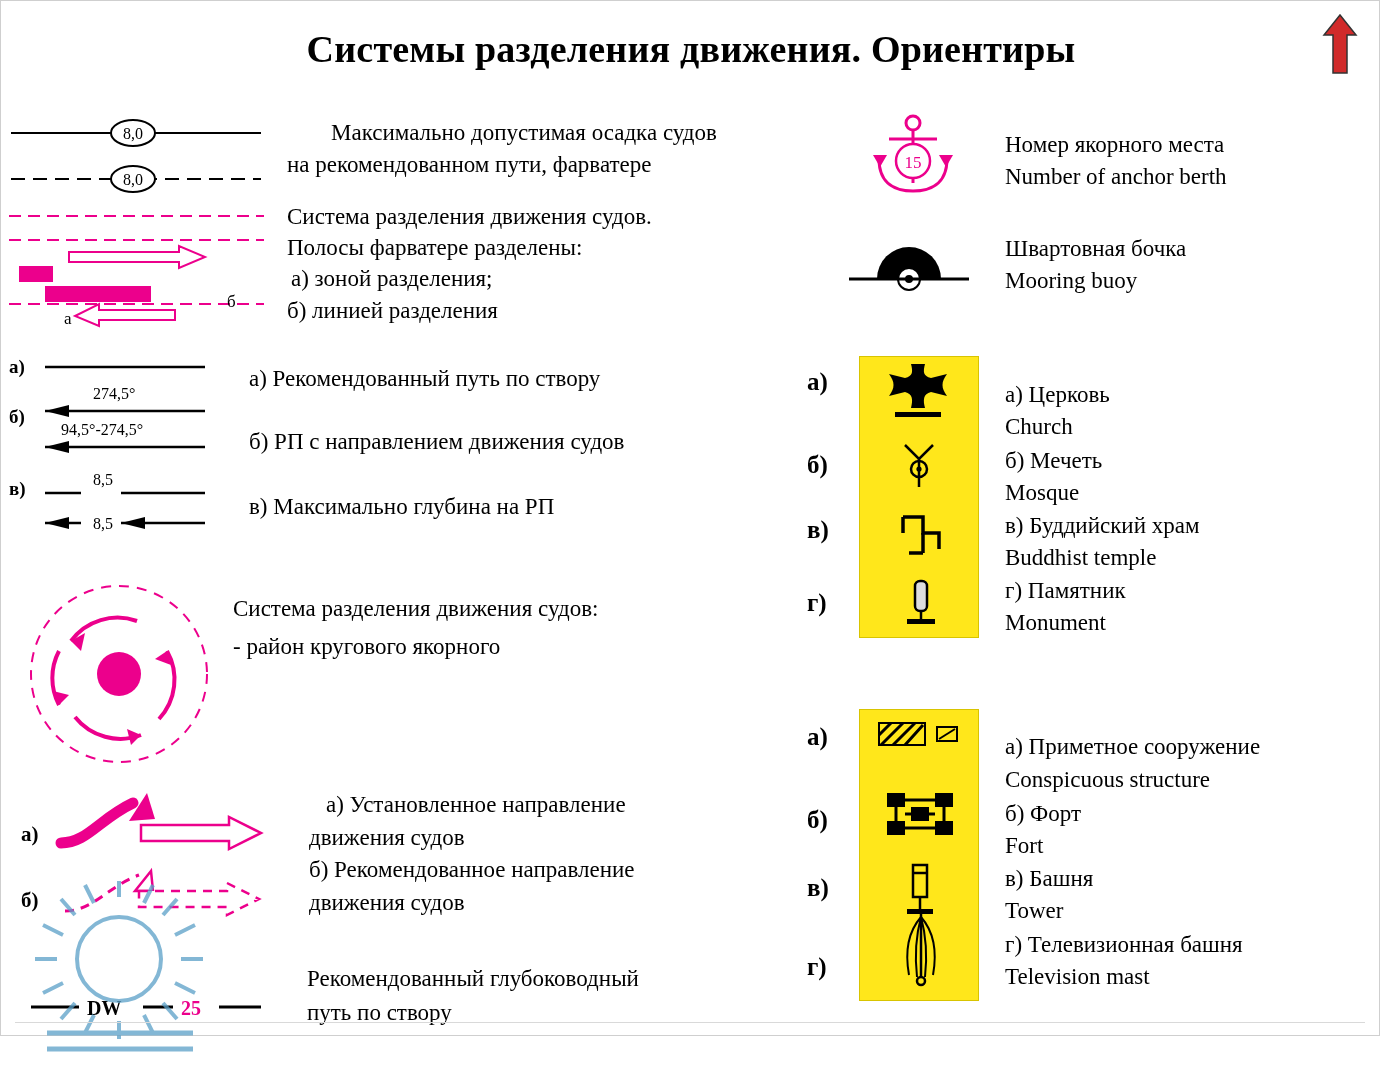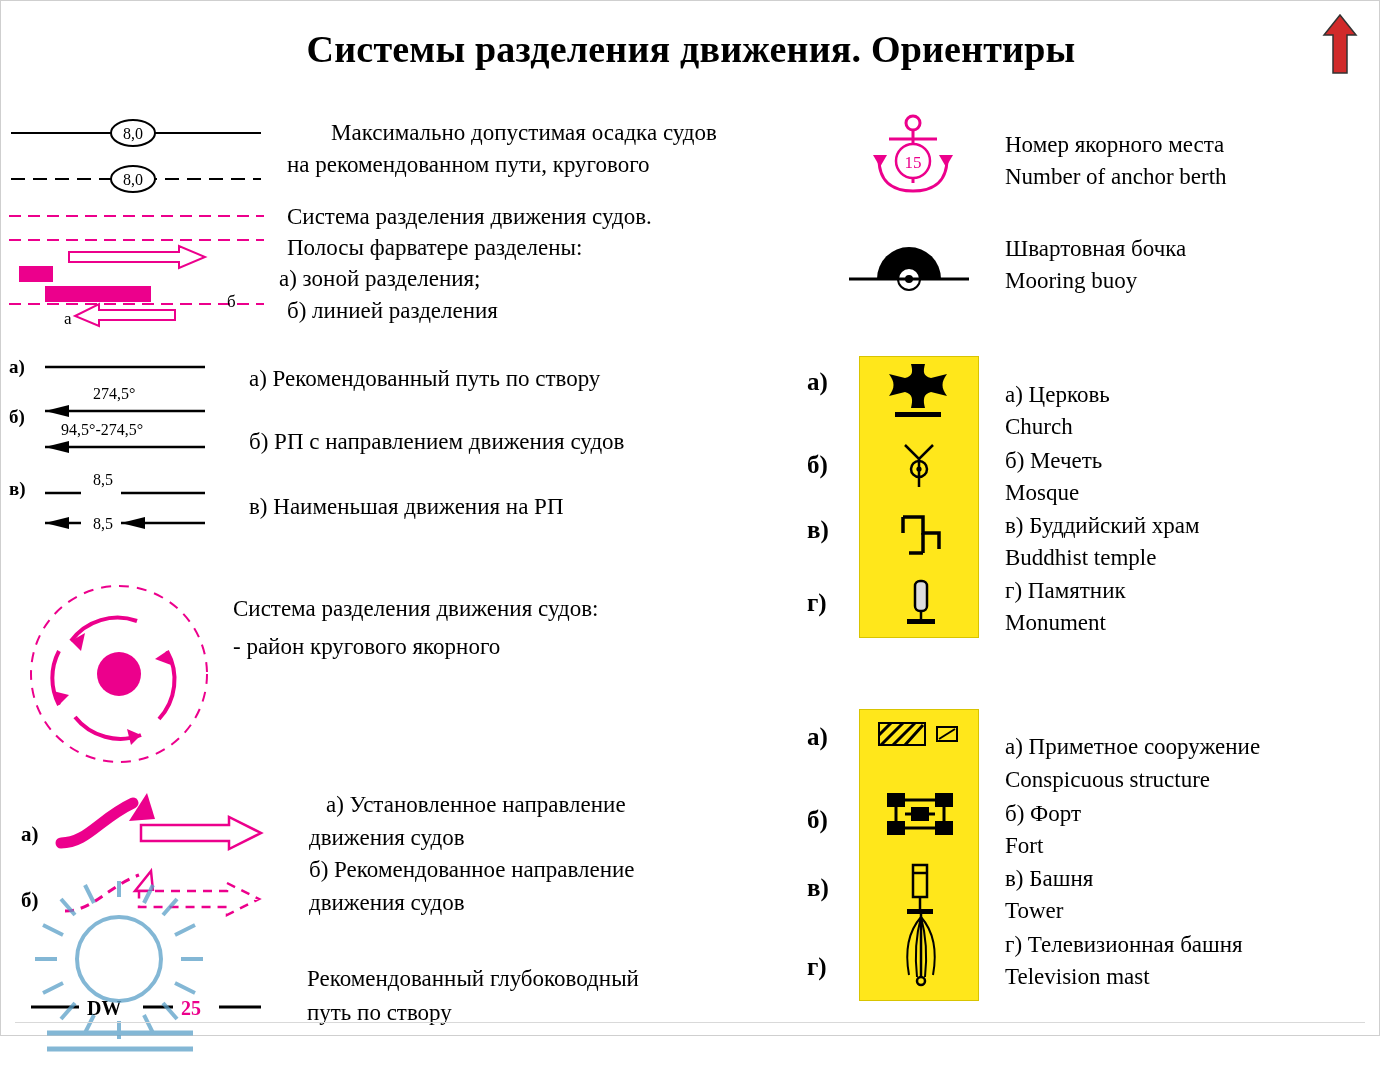--- a/index.html
+++ b/index.html
@@ -75,42 +75,42 @@
       <line x1="0" y1="22" x2="250" y2="22" stroke="#000" stroke-width="2"></line>
       <line x1="0" y1="68" x2="250" y2="68" stroke="#000" stroke-width="2" stroke-dasharray="14,8"></line>
       <ellipse cx="122" cy="22" rx="22" ry="13" fill="#fff" stroke="#000" stroke-width="2"></ellipse>
       <ellipse cx="122" cy="68" rx="22" ry="13" fill="#fff" stroke="#000" stroke-width="2"></ellipse>
       <text x="122" y="28" font-family="Liberation Serif, serif" font-size="16" text-anchor="middle" fill="#000">8,0</text>
       <text x="122" y="74" font-family="Liberation Serif, serif" font-size="16" text-anchor="middle" fill="#000">8,0</text>
     </svg>
   </div>
 
   <div class="txt" style="left:286px;top:116px;width:470px;margin-left:44px;">Максимально допустимая осадка судов</div>
-  <div class="txt" style="left:286px;top:148px;width:470px;">на рекомендованном пути, кругового</div>
+  <div class="txt" style="left:286px;top:148px;width:470px;">на рекомендованном пути, фарватере</div>
 
   <div class="fig" style="left:8px;top:205px;">
     <svg width="255" height="120" viewBox="0 0 255 120">
       <line x1="0" y1="10" x2="255" y2="10" stroke="#ec008c" stroke-width="2" stroke-dasharray="12,7"></line>
       <line x1="0" y1="34" x2="255" y2="34" stroke="#ec008c" stroke-width="2" stroke-dasharray="12,7"></line>
       <line x1="0" y1="98" x2="255" y2="98" stroke="#ec008c" stroke-width="2" stroke-dasharray="12,7"></line>
 
       <polygon points="60,46 170,46 170,40 196,51 170,62 170,56 60,56" fill="#fff" stroke="#ec008c" stroke-width="2"></polygon>
 
       <rect x="10" y="60" width="34" height="16" fill="#ec008c"></rect>
       <rect x="36" y="80" width="106" height="16" fill="#ec008c"></rect>
 
       <polygon points="166,104 90,104 90,98 66,110 90,120 90,114 166,114" fill="#fff" stroke="#ec008c" stroke-width="2"></polygon>
       <text x="55" y="118" font-family="Liberation Serif, serif" font-size="17" fill="#000">а</text>
       <text x="218" y="101" font-family="Liberation Serif, serif" font-size="17" fill="#000">б</text>
     </svg>
   </div>
 
   <div class="txt" style="left:286px;top:200px;width:470px;">Система разделения движения судов.</div>
   <div class="txt" style="left:286px;top:231px;width:470px;">Полосы фарватере разделены:</div>
-  <div class="txt" style="left:278px;top:262px;width:470px;">а) зоной разделения;</div>
+  <div class="txt" style="left:290px;top:262px;width:470px;">а) зоной разделения;</div>
   <div class="txt" style="left:286px;top:294px;width:470px;">б) линией разделения</div>
 
   <div class="fig" style="left:8px;top:352px;">
     <svg width="250" height="190" viewBox="0 0 250 190">
 
       <text x="0" y="20" font-family="Liberation Serif, serif" font-weight="bold" font-size="19" fill="#000">а)</text>
       <line x1="36" y1="14" x2="196" y2="14" stroke="#000" stroke-width="2.5"></line>
 
       <text x="0" y="70" font-family="Liberation Serif, serif" font-weight="bold" font-size="19" fill="#000">б)</text>
       <text x="84" y="46" font-family="Liberation Serif, serif" font-size="16" fill="#000">274,5°</text>
@@ -127,21 +127,21 @@
       <text x="84" y="176" font-family="Liberation Serif, serif" font-size="16" fill="#000">8,5</text>
       <line x1="36" y1="170" x2="72" y2="170" stroke="#000" stroke-width="2.5"></line>
       <polygon points="36,170 60,164 60,176" fill="#000"></polygon>
       <line x1="112" y1="170" x2="196" y2="170" stroke="#000" stroke-width="2.5"></line>
       <polygon points="112,170 136,164 136,176" fill="#000"></polygon>
     </svg>
   </div>
 
   <div class="txt" style="left:248px;top:362px;width:520px;">а) Рекомендованный путь по створу</div>
   <div class="txt" style="left:248px;top:425px;width:520px;">б) РП с направлением движения судов</div>
-  <div class="txt" style="left:248px;top:490px;width:520px;">в) Наименьшая движения на РП</div>
+  <div class="txt" style="left:248px;top:490px;width:520px;">в) Максимально глубина на РП</div>
 
   <div class="fig" style="left:18px;top:578px;">
     <svg width="200" height="190" viewBox="0 0 200 190">
       <circle cx="100" cy="95" r="88" fill="none" stroke="#ec008c" stroke-width="2" stroke-dasharray="10,8"></circle>
       <circle cx="100" cy="95" r="22" fill="#ec008c"></circle>
 
       <path d="M52,62 A58,58 0 0 1 118,42" fill="none" stroke="#ec008c" stroke-width="4"></path>
       <polygon points="52,62 66,54 62,72" fill="#ec008c"></polygon>
       <path d="M148,72 A58,58 0 0 1 140,140" fill="none" stroke="#ec008c" stroke-width="4"></path>
       <polygon points="148,72 136,80 152,86" fill="#ec008c"></polygon>

